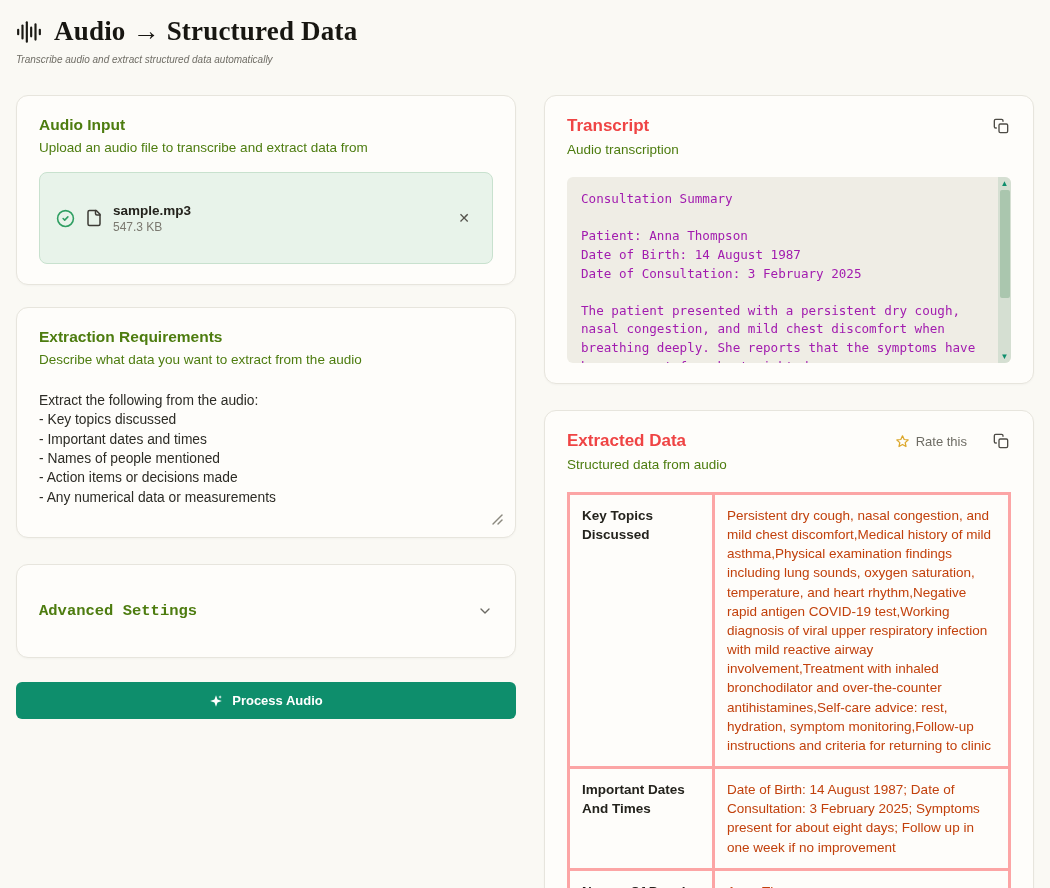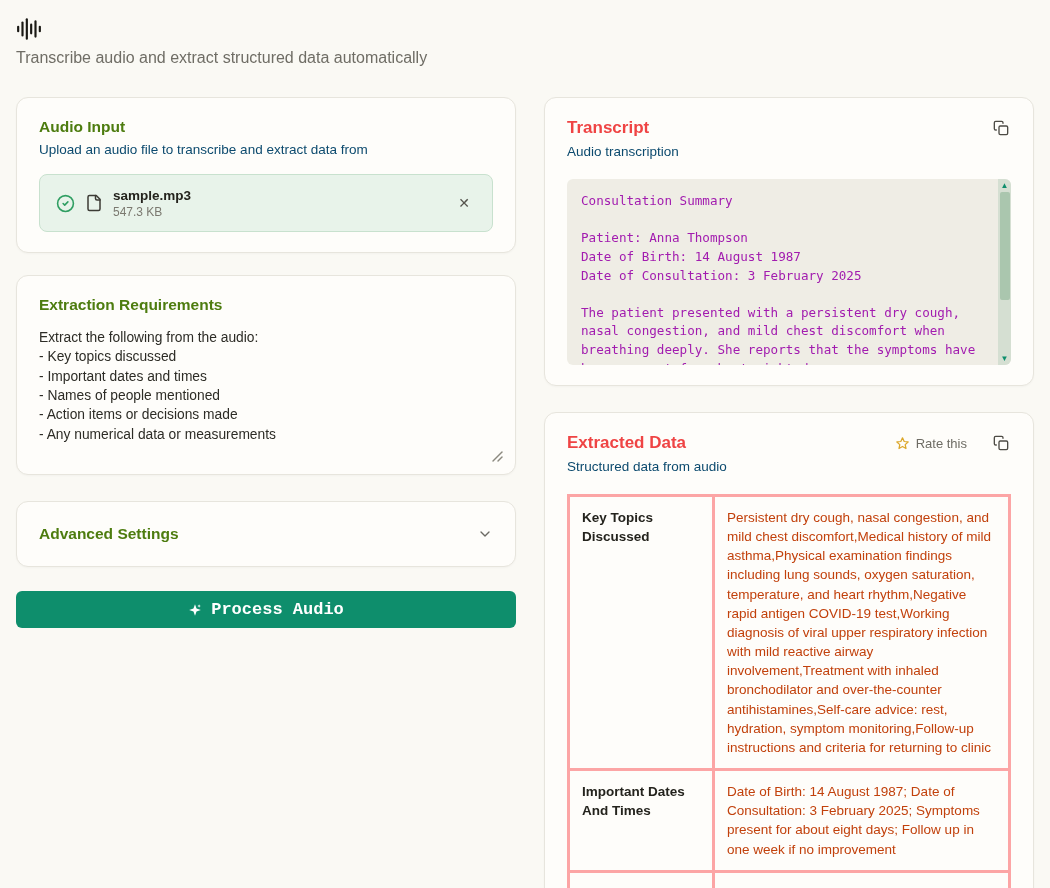--- a/index.html
+++ b/index.html
@@ -16,106 +16,107 @@
   
   .header-row { display: flex; align-items: center; gap: 12px; margin-top: 4px; }
   .app-title {
     font-family: "Liberation Serif", serif;
     font-size: 27px;
     font-weight: 700;
     color: #171611;
     letter-spacing: 0.2px;
     margin: 0;
   }
-  .app-subtitle { font-size: 16px; color: #6f6d65; margin-top: 7px; }
+  .app-subtitle { font-size: 10px; color: #6f6d65; margin-top: 7px; font-style: italic; }
 
   
   .columns {
     display: grid;
     grid-template-columns: 500px 490px;
     gap: 28px;
     align-items: start;
     margin-top: 30px;
   }
 
   .card {
     background: #fefdfa;
     border: 1px solid #e7e5dd;
     border-radius: 12px;
     padding: 20px 22px;
     box-shadow: 0 1px 2px rgba(0,0,0,0.03);
   }
   .card-title { font-size: 15.5px; font-weight: 700; color: #4d7c0f; }
   .card-title-lg { font-size: 17px; font-weight: 700; color: #ef4444; }
-  .card-subtitle { font-size: 13.5px; color: #0c4a6e; margin-top: 6px; }
+  .card-subtitle { font-size: 13.5px; color: #4d7c0f; margin-top: 6px; }
 
   
   .audio-card { margin-bottom: 22px; }
   .file-chip {
     margin-top: 17px;
     display: flex;
     align-items: center;
     gap: 10px;
     background: #e8f3ea;
     border: 1px solid #c8e1ce;
     border-radius: 8px;
-    padding: 10px 16px;
+    padding: 27px 16px;
     min-height: 36px;
   }
   .file-meta { display: flex; flex-direction: column; gap: 2px; }
   .file-name { font-size: 13.5px; font-weight: 700; color: #24231d; }
   .file-size { font-size: 12px; color: #7b7970; }
   .chip-close {
     margin-left: auto;
     background: none; border: none; cursor: pointer;
     font-size: 14px; color: #55534d; padding: 4px 6px;
   }
 
   
   .extract-card { margin-bottom: 26px; position: relative; }
   .extract-textarea {
     display: block;
     width: 100%;
     height: 126px;
-    margin-top: 14px;
+    margin-top: 24px;
     border: none;
     outline: none;
     resize: none;
     background: transparent;
     font-family: "Liberation Sans", sans-serif;
     font-size: 13.8px;
     line-height: 1.4;
     color: #2d2c26;
     padding: 0;
     white-space: pre-wrap;
   }
   .resize-handle { position: absolute; right: 12px; bottom: 12px; }
 
   
   .advanced-card {
     margin-bottom: 24px;
-    height: 66px;
+    height: 94px;
     box-sizing: border-box;
     display: flex;
     align-items: center;
     justify-content: space-between;
     padding: 0 22px;
     cursor: pointer;
+    font-family: Liberation Mono, monospace;
   }
 
   
   .process-btn {
     width: 100%;
     height: 37px;
     border: none;
     border-radius: 6px;
     background: #0e8e6c;
     color: #ffffff;
-    font-family: Liberation Mono, monospace;
-    font-size: 17px;
+    font-family: Liberation Sans, sans-serif;
+    font-size: 13px;
     font-weight: 700;
     display: flex;
     align-items: center;
     justify-content: center;
     gap: 9px;
     cursor: pointer;
   }
 
   
   .card-head { display: flex; align-items: flex-start; justify-content: space-between; }
@@ -194,20 +195,21 @@
     <span>
       <svg width="26" height="26" viewBox="0 0 24 24" fill="none" stroke="#1a1914" stroke-width="2" stroke-linecap="round">
         <path d="M2 10v4"></path>
           <path d="M6 6v12"></path>
           <path d="M10 3v18"></path>
           <path d="M14 8v8"></path>
           <path d="M18 5v14"></path>
           <path d="M22 10v4"></path>
       </svg>
     </span>
+    <h1 class="app-title">Audio → Structured Data</h1>
   </div>
   <div class="app-subtitle">Transcribe audio and extract structured data automatically</div>
 
   <div class="columns">
 
     <div>
 
       <div class="card audio-card">
         <div class="card-title">Audio Input</div>
         <div class="card-subtitle">Upload an audio file to transcribe and extract data from</div>
@@ -228,20 +230,21 @@
           <span class="file-meta">
             <span class="file-name">sample.mp3</span>
             <span class="file-size">547.3 KB</span>
           </span>
           <button class="chip-close">✕</button>
         </div>
       </div>
 
       <div class="card extract-card">
         <div class="card-title">Extraction Requirements</div>
+        <div class="card-subtitle">Describe what data you want to extract from the audio</div>
         <textarea class="extract-textarea" spellcheck="false" style="">Extract the following from the audio:
 - Key topics discussed
 - Important dates and times
 - Names of people mentioned
 - Action items or decisions made
 - Any numerical data or measurements</textarea>
         <span class="resize-handle">
           <svg width="11" height="11" viewBox="0 0 11 11" stroke="#8b897f" stroke-width="1.4" stroke-linecap="round">
             <line x1="10" y1="1" x2="1" y2="10"></line>
               <line x1="10" y1="6" x2="6" y2="10"></line>

